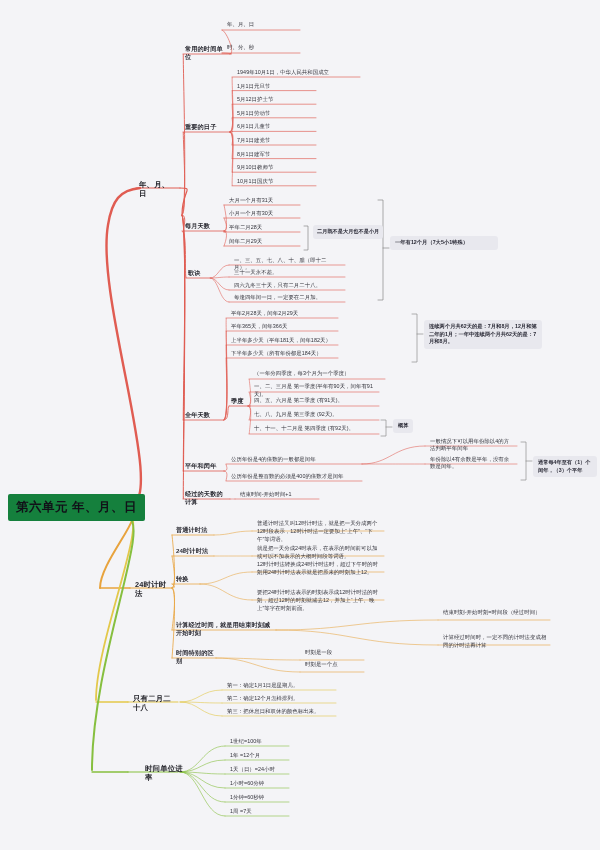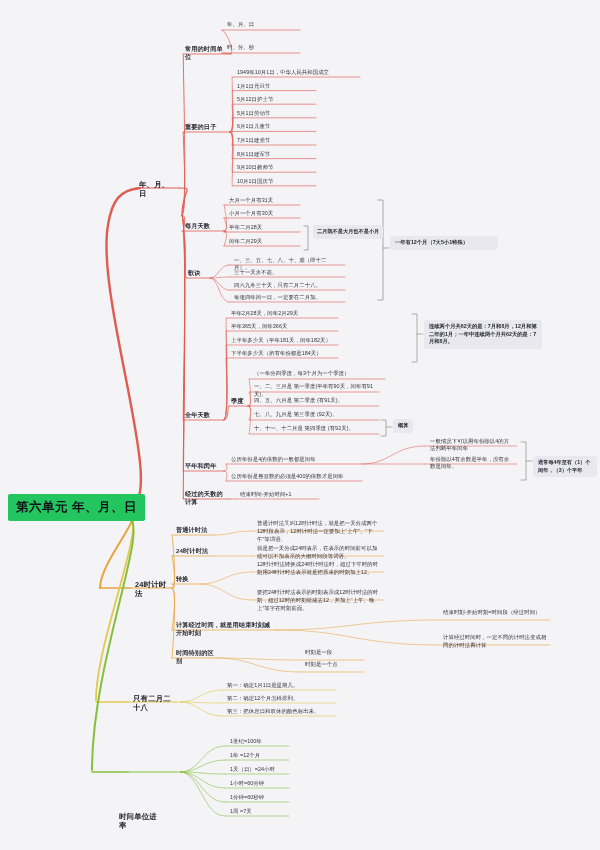--- a/index.html
+++ b/index.html
@@ -15,21 +15,21 @@
   svg.links{position:absolute;left:0;top:0;width:600px;height:850px;pointer-events:none;}
   .node{
     position:absolute;
     box-sizing:border-box;
     white-space:normal;
     line-height:1.28;
     color:#2b2b33;
   }
   
   .root{
-    background:#22c55e;
+    background:#15803d;
     color:#111118;
     font-size:12.5px;
     font-weight:bold;
     padding:5px 8px 6px 8px;
     border-radius:2px;
     letter-spacing:.5px;
     box-shadow:0 0 0 0 rgba(0,0,0,0);
   }
   
   .lvl1{
@@ -281,21 +281,21 @@
       <div class="node leaf tight" style="left: 255px; top: 560px; width: 128px;">12时计时法转换成24时计时法时，超过下午时的时刻用24时计时法表示就是把原来的时刻加上12。</div>
       <div class="node leaf tight" style="left: 255px; top: 588px; width: 128px;">要把24时计时法表示的时刻表示成12时计时法的时刻，超过12时的时刻就减去12，并加上“上午、晚上”等字在时刻前面。</div>
       <div class="node leaf tight" style="left: 441px; top: 608px; width: 108px;">结束时刻-开始时刻=时间段（经过时间）</div>
       <div class="node leaf tight" style="left: 441px; top: 633px; width: 108px;">计算经过时间时，一定不同的计时法变成相同的计时法再计算</div>
       <div class="node leaf tight" style="left: 303px; top: 648px; width: 60px;">时刻是一段</div>
       <div class="node leaf tight" style="left: 303px; top: 660px; width: 60px;">时刻是一个点</div>
       <div class="node lvl1" style="left: 130px; top: 692px; width: 48px;">只有二月二十八</div>
       <div class="node leaf" style="left: 225px; top: 681px; width: 110px;">第一：确定1月1日是星期几。</div>
       <div class="node leaf" style="left: 225px; top: 694px; width: 110px;">第二：确定12个月怎样排列。</div>
       <div class="node leaf" style="left: 225px; top: 707px; width: 110px;">第三：把休息日和双休的颜色标出来。</div>
-      <div class="node lvl1" style="left: 116px; top: 762px; width: 48px; margin-top: 48px;">时间单位进率</div>
+      <div class="node lvl1" style="left: 142px; top: 762px; width: 48px;">时间单位进率</div>
       <div class="node leaf" style="left: 228px; top: 737px; width: 60px;">1世纪=100年</div>
       <div class="node leaf" style="left: 228px; top: 751px; width: 60px;">1年 =12个月</div>
       <div class="node leaf" style="left: 228px; top: 765px; width: 60px;">1天（日）=24小时</div>
       <div class="node leaf" style="left: 228px; top: 779px; width: 60px;">1小时=60分钟</div>
       <div class="node leaf" style="left: 228px; top: 793px; width: 60px;">1分钟=60秒钟</div>
       <div class="node leaf" style="left: 228px; top: 807px; width: 60px;">1周 =7天</div>
     </div>
 </div>
 
 </body></html>

